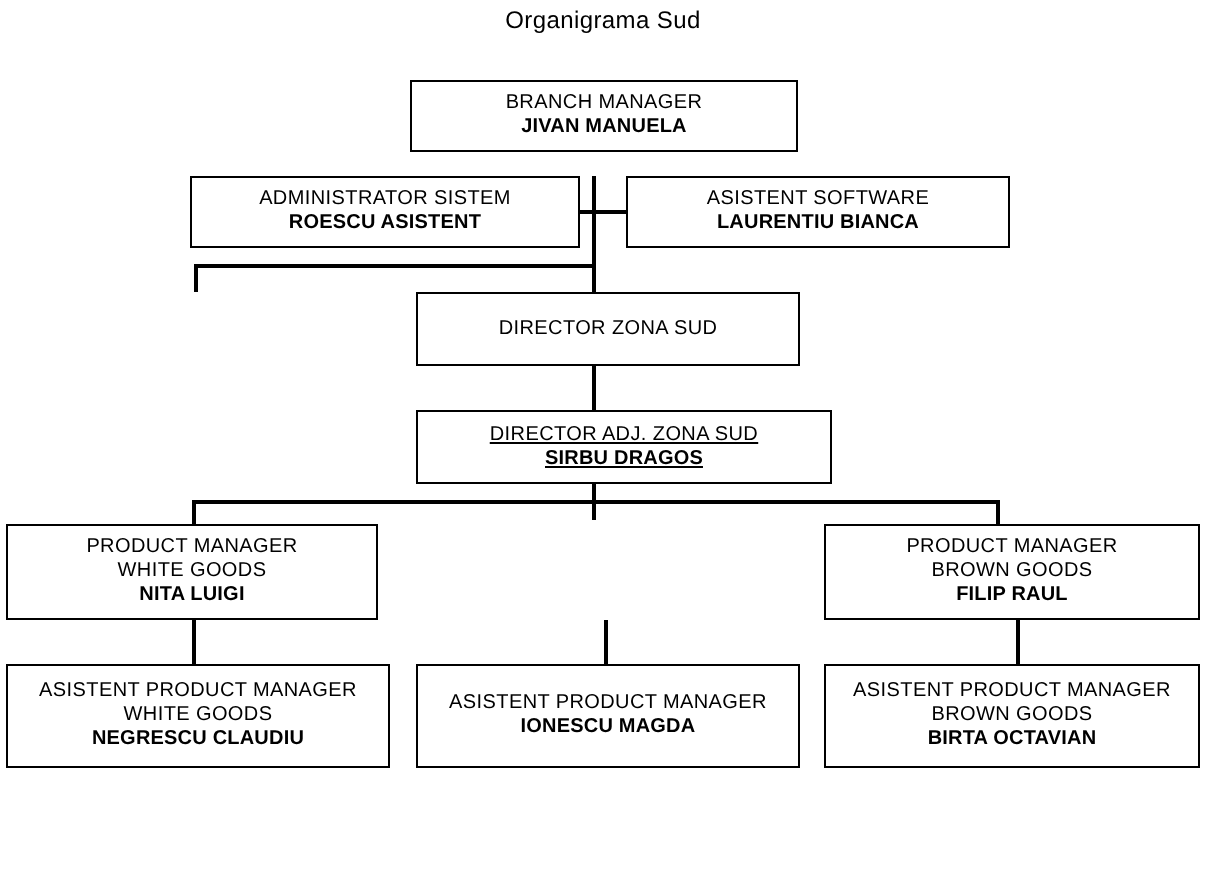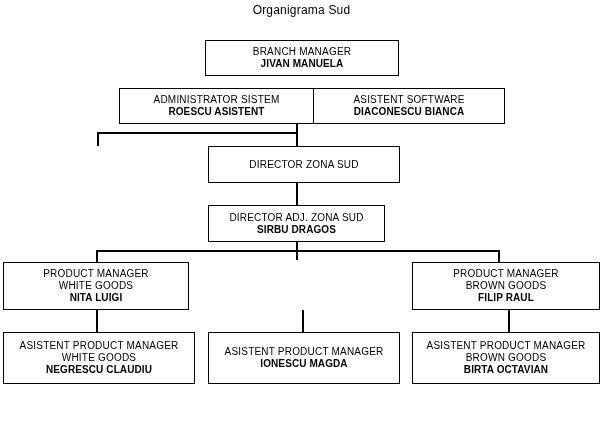--- a/index.html
+++ b/index.html
@@ -87,36 +87,36 @@
 
   <div class="conn v" style="left:96px; top:310px; height:22px;"></div>
   <div class="conn v" style="left:302px; top:310px; height:22px;"></div>
   <div class="conn v" style="left:508px; top:310px; height:22px;"></div>
 
   <div class="node" style="left:205px; top:40px; width:194px; height:36px;">
     <span class="ln role">BRANCH MANAGER</span>
     <span class="ln name">JIVAN MANUELA</span>
   </div>
 
-  <div class="node" style="left:95px; top:88px; width:195px; height:36px;margin-left:24px;">
+  <div class="node" style="left:95px; top:88px; width:195px; height:36px;">
     <span class="ln role">ADMINISTRATOR SISTEM</span>
     <span class="ln name">ROESCU ASISTENT</span>
   </div>
 
   <div class="node" style="left:313px; top:88px; width:192px; height:36px;text-align:center;">
     <span class="ln role">ASISTENT SOFTWARE</span>
-    <span class="ln name">DIACONESCU BIANCA</span>
+    <span class="ln name">LAURENTIU BIANCA</span>
   </div>
 
 
   <div class="node" style="left:208px; top:146px; width:192px; height:37px;">
     <span class="ln role">DIRECTOR ZONA SUD</span>
   </div>
 
-  <div class="node" style="left:208px; top:205px; width:177px; height:37px;">
+  <div class="node" style="left:208px; top:205px; width:208px; height:37px;text-decoration:underline;">
     <span class="ln role">DIRECTOR ADJ. ZONA SUD</span>
     <span class="ln name">SIRBU DRAGOS</span>
   </div>
 
   <div class="node" style="left:3px; top:262px; width:186px; height:48px;">
     <span class="ln role">PRODUCT MANAGER</span>
     <span class="ln unit">WHITE GOODS</span>
     <span class="ln name">NITA LUIGI</span>
   </div>
 

